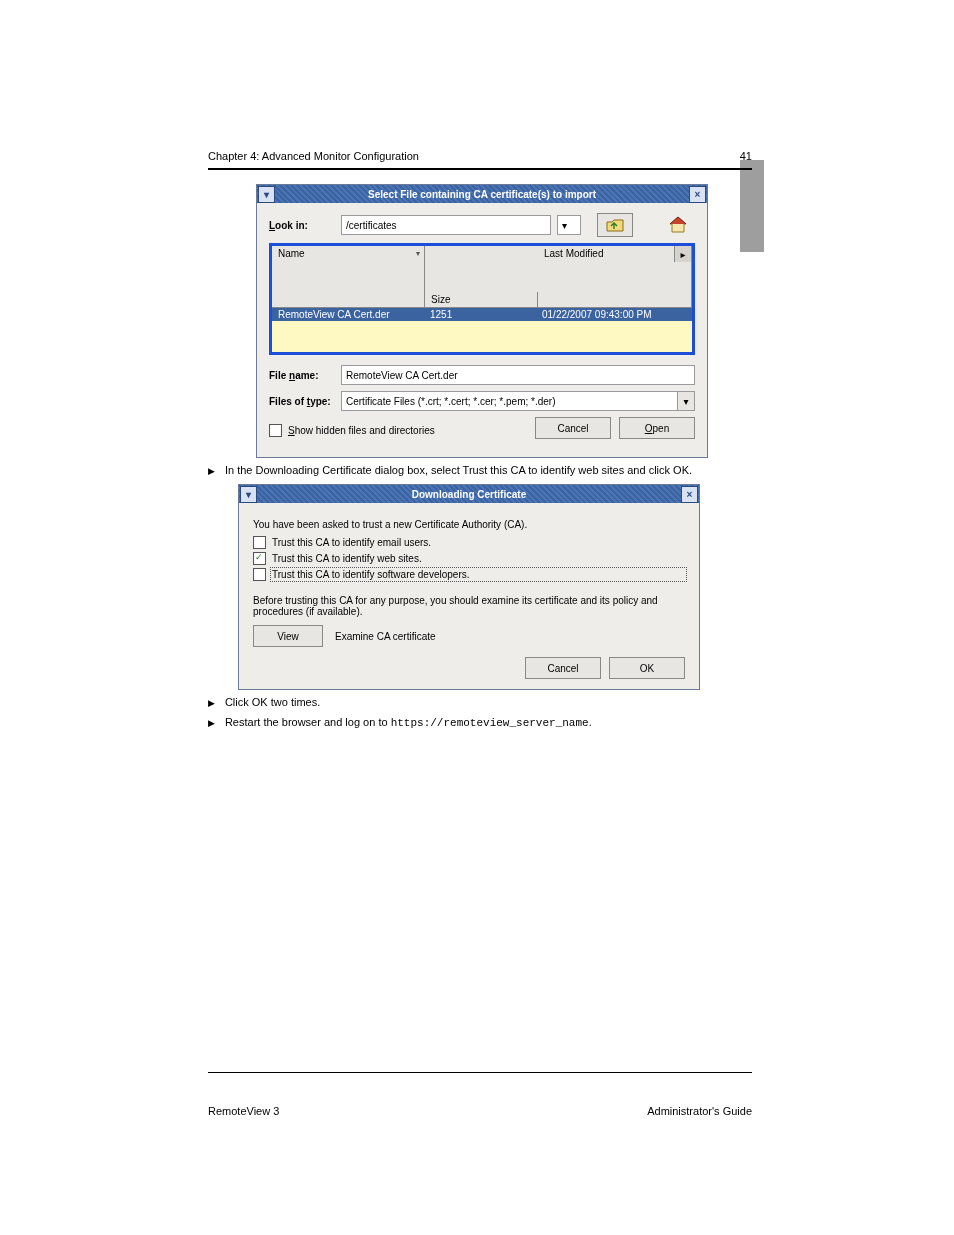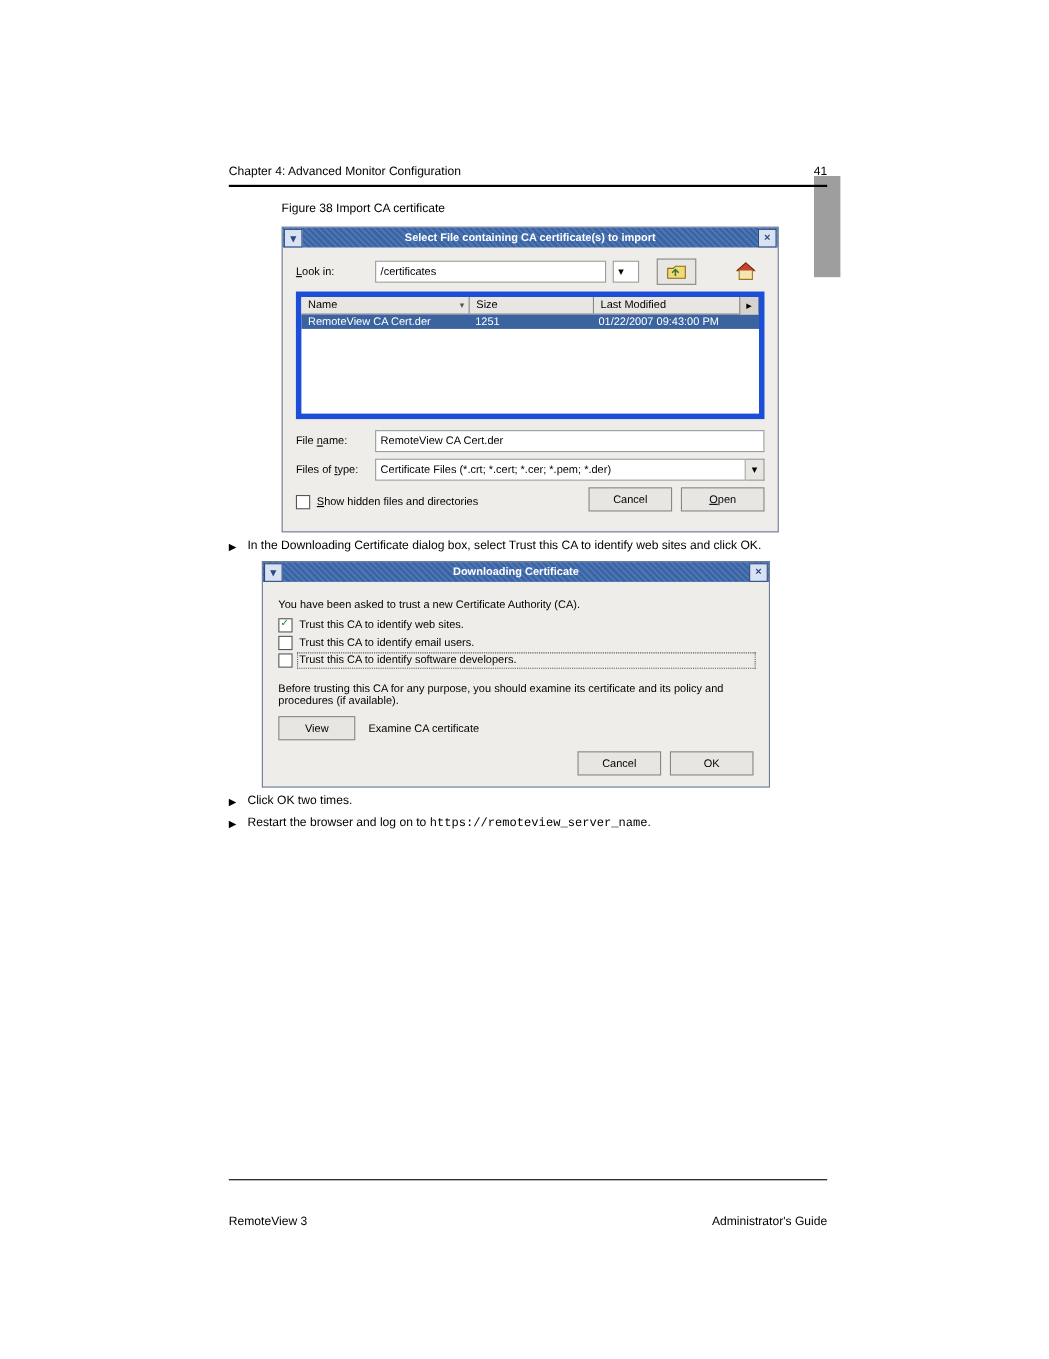--- a/index.html
+++ b/index.html
@@ -88,44 +88,44 @@
     background:#d9e2f3; border:1px solid #2a4a80;
     display:flex; align-items:center; justify-content:center;
     color:#2a4a80; font-size:10px;
   }
   .titlebar .sysbtn-left { left:1px; }
   .titlebar .sysbtn-right { right:1px; }
 
   
   .fd-body { padding: 10px 12px 12px 12px; }
   .row { display:flex; align-items:center; gap:6px; margin-bottom:6px; }
-  .lbl { width:66px; }
+  .lbl { width:66px;font-weight:bold; }
   .u { text-decoration: underline; }
   .inset {
     border:1px solid #9a9a9a; background:#fff; height:18px;
     display:flex; align-items:center; padding:0 4px;
   }
   .lookin-field { width:200px; }
   .drop-arrow { width:14px; text-align:center; }
   .nav-icons { display:flex; gap:28px; margin-left:auto; }
   .nav-btn {
     width:34px; height:22px; border:1px solid #888; background:#e8e6e2;
     display:flex; align-items:center; justify-content:center;
     cursor:pointer;
   }
   .filelist {
-    border:5px solid #1d4ed8; background:#ffffff; height:106px; position:relative;
+    border:3px solid #1d4ed8; background:#fef9c3; height:106px; position:relative;
   }
   .list-head {
     display:flex; background:#e8e6e2; border-bottom:1px solid #888; font-size:10px;
   }
   .col { padding:2px 6px; border-right:1px solid #888; }
   .col.name { flex:0 0 140px; position:relative;}
   .sort-ind { position:absolute; right:4px; top:3px; font-size:8px; color:#555;}
-  .col.size { flex:0 0 100px; }
+  .col.size { flex:0 0 100px;margin-top:46px; }
   .col.mod  { flex:1 1 auto; position:relative;}
   .menu-btn { position:absolute; right:0; top:0; width:16px; height:16px;
     background:#d6d3cf; border-left:1px solid #888; display:flex;
     align-items:center; justify-content:center;}
   .list-row {
     display:flex; color:#fff; background:#3b63a0; font-size:10px;
   }
   .cell { padding:1px 6px; }
   .cell.name { flex:0 0 140px; }
   .cell.size { flex:0 0 100px; }
@@ -164,21 +164,20 @@
 
   <div class="thumb-tab"></div>
 
   <div class="content">
     <div class="header-line">
       <span>Chapter 4: Advanced Monitor Configuration</span>
       <span>41</span>
     </div>
     <div class="rule-top"></div>
 
-    <div class="fig-caption">Figure 38 Import CA certificate</div>
 
     <div class="dialog">
       <div class="titlebar">
         <div class="sysbtn-left">▾</div>
         <span>Select File containing CA certificate(s) to import</span>
         <div class="sysbtn-right">×</div>
       </div>
       <div class="fd-body">
         <div class="row">
           <span class="lbl"><span class="u">L</span>ook in:</span>
@@ -258,26 +257,26 @@
     <div class="dialog dc" style="margin-left:30px;">
       <div class="titlebar">
         <div class="sysbtn-left">▾</div>
         <span>Downloading Certificate</span>
         <div class="sysbtn-right">×</div>
       </div>
       <div class="dc-body">
         <p>You have been asked to trust a new Certificate Authority (CA).</p>
 
         <div class="chk-line">
+          <div class="chkbox"></div>
+          <span>Trust this CA to identify email users.</span>
+        </div>
+        <div class="chk-line">
           <div class="chkbox checked"></div>
           <span>Trust this CA to identify web sites.</span>
-        </div>
-        <div class="chk-line">
-          <div class="chkbox"></div>
-          <span>Trust this CA to identify email users.</span>
         </div>
         <div class="chk-line">
           <div class="chkbox"></div>
           <span class="dotted-focus" style="flex:1;">Trust this CA to identify software developers.</span>
         </div>
 
         <p style="margin-top:14px;">Before trusting this CA for any purpose, you should examine its certificate and its policy and procedures (if available).</p>
 
         <div class="view-row">
           <div class="btn">View</div>

